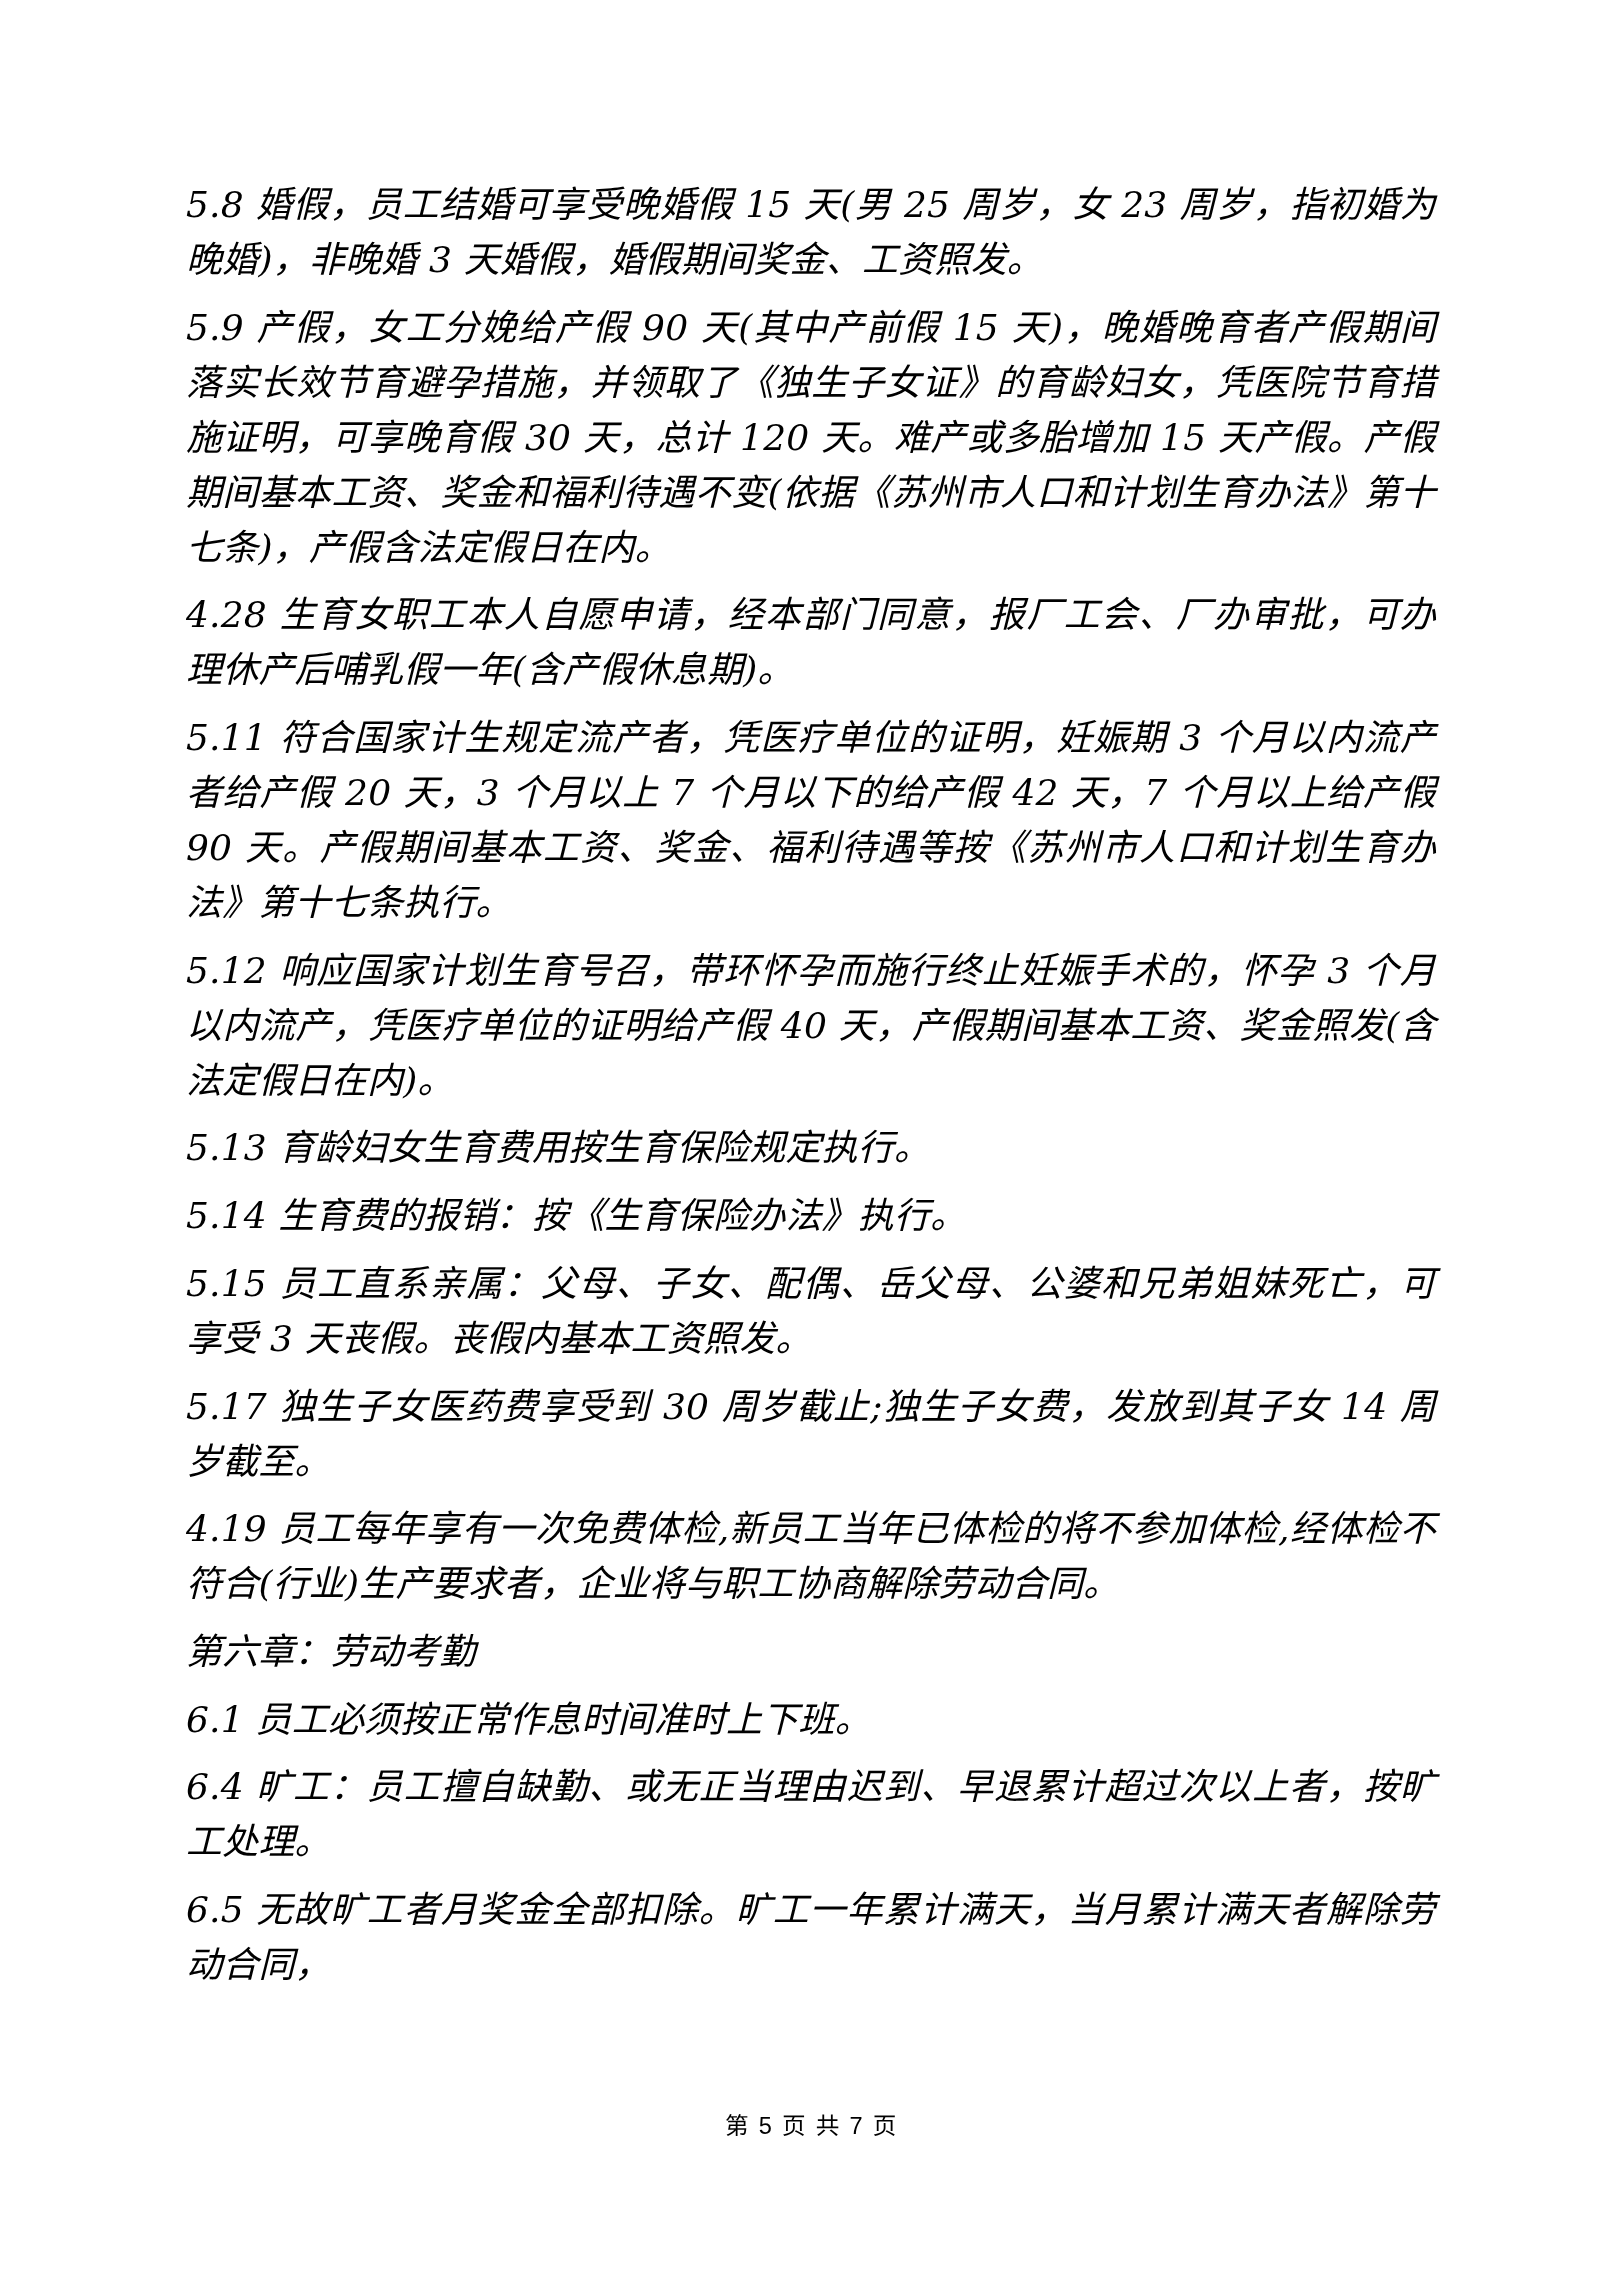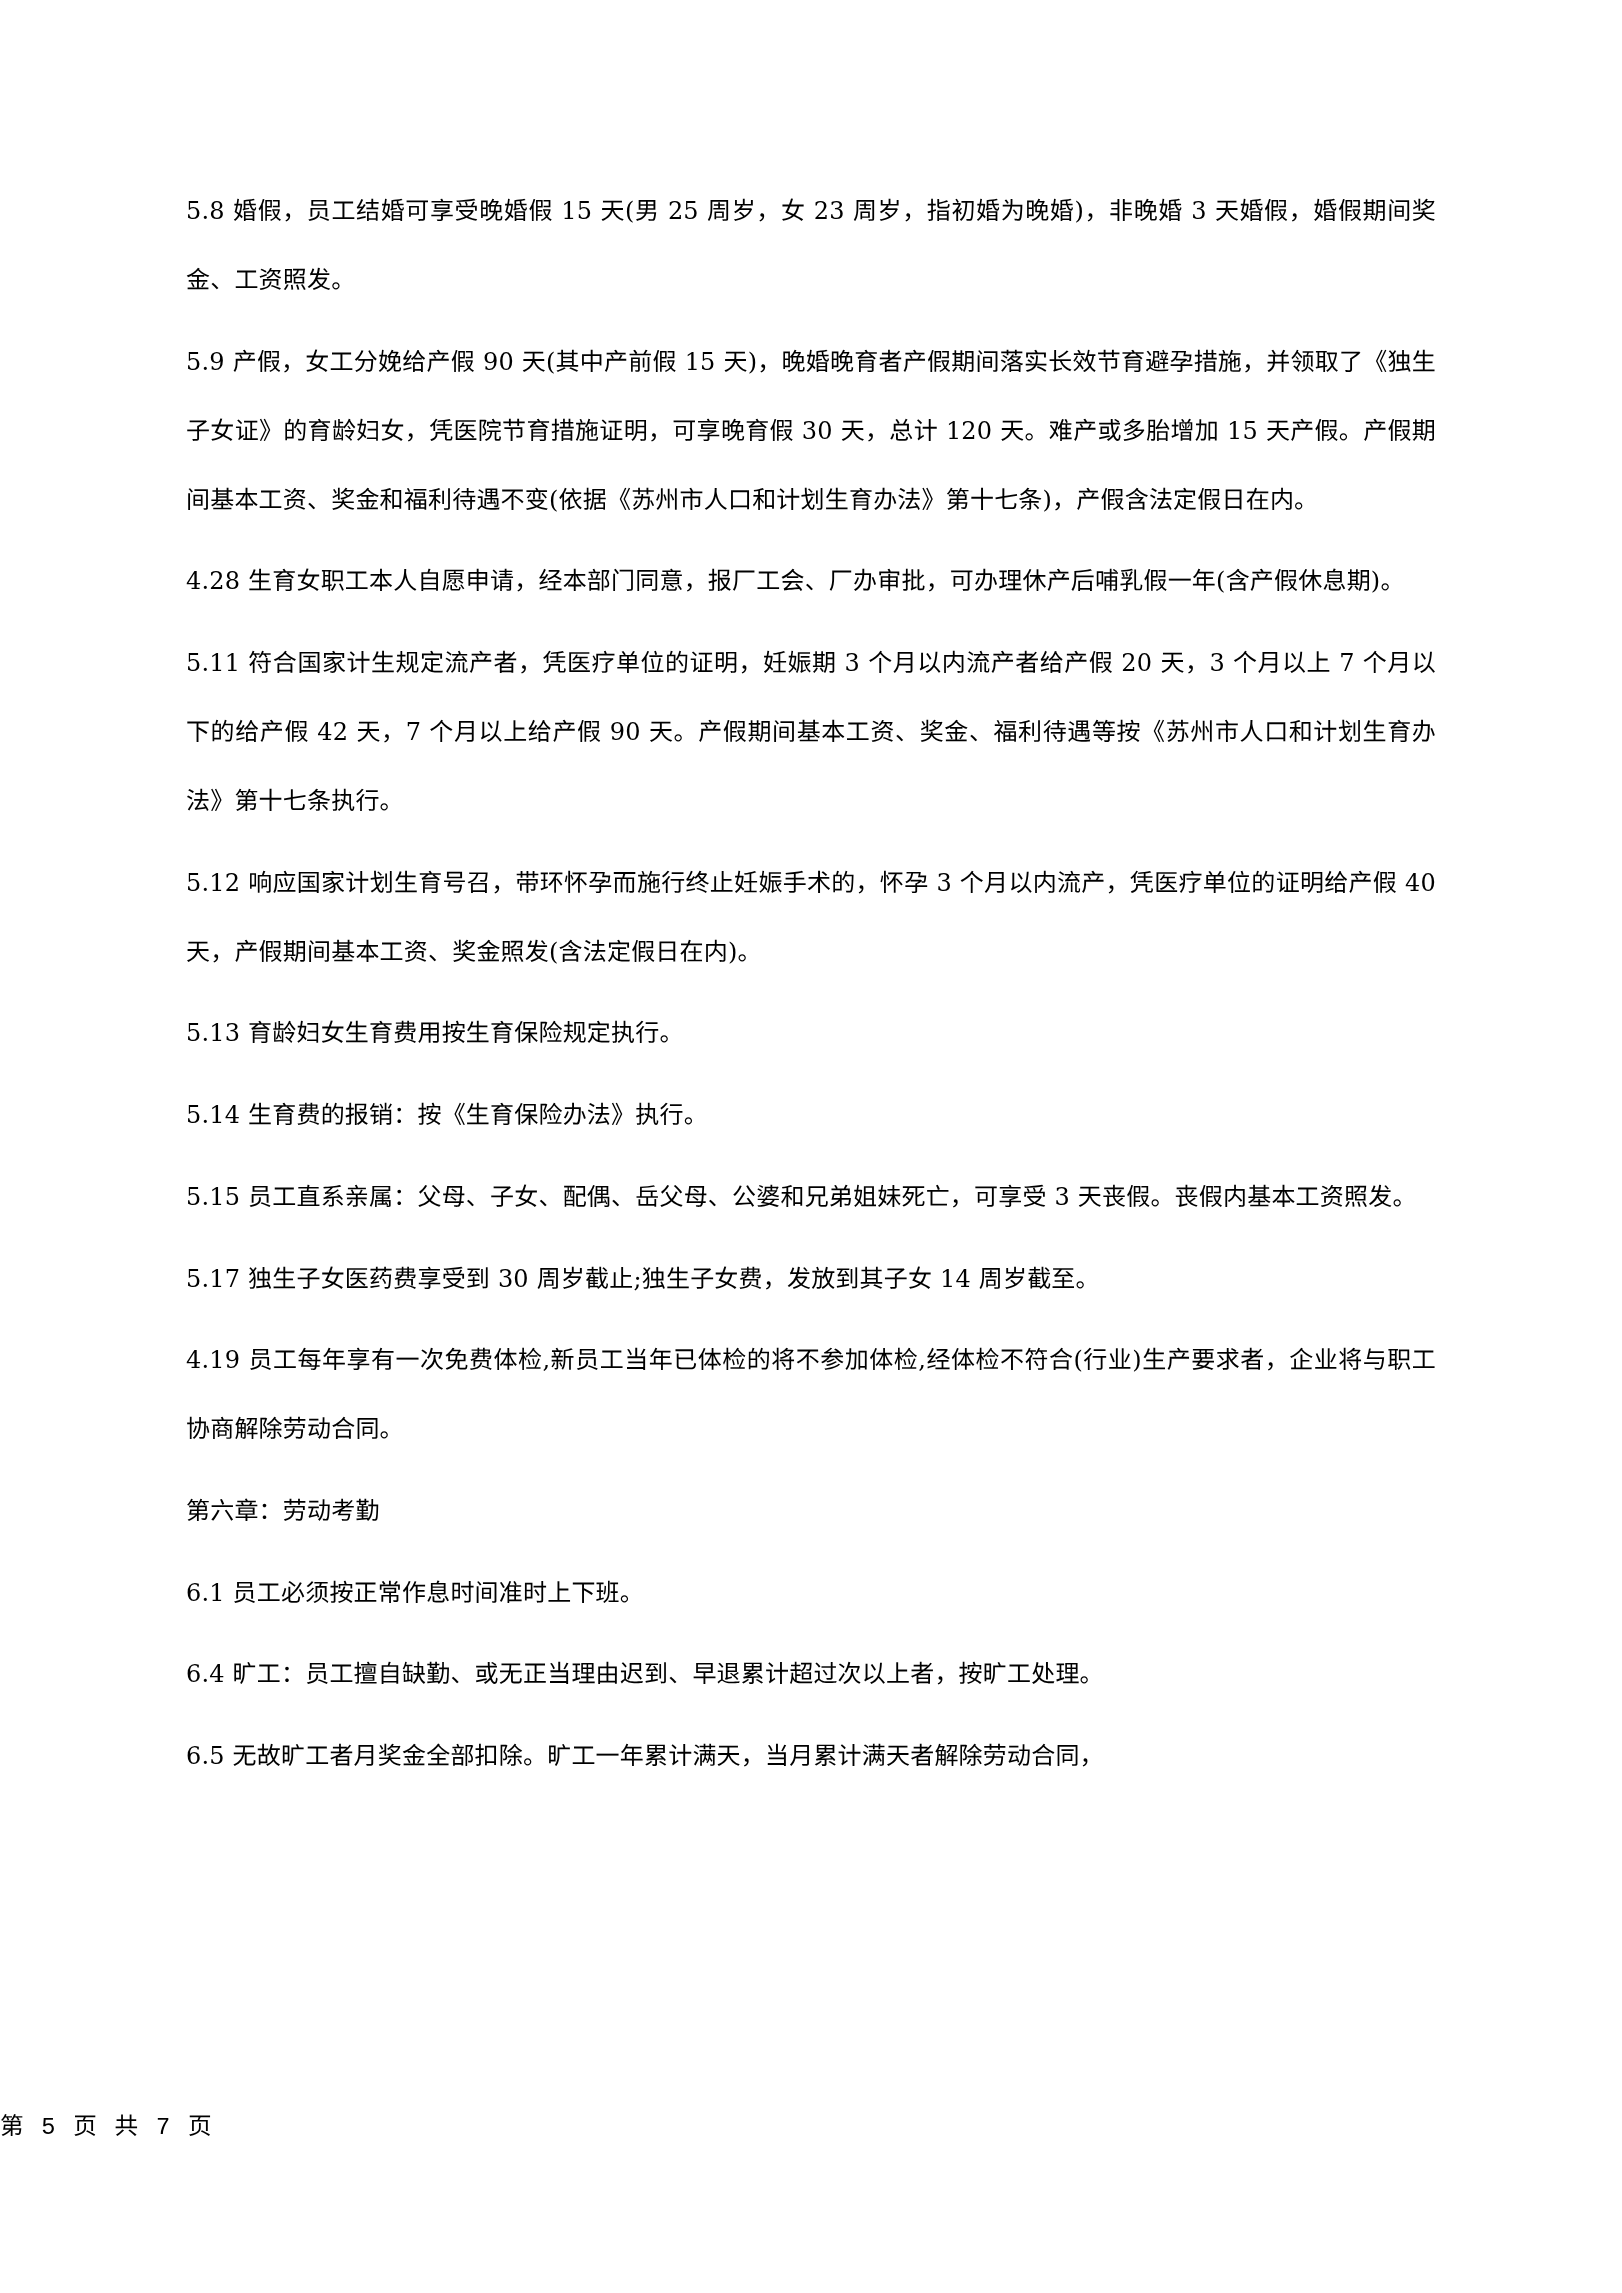--- a/index.html
+++ b/index.html
@@ -18,36 +18,38 @@
     color: #000000;
     overflow: hidden;
   }
   .content {
     position: absolute;
     left: 186px;
     top: 177px;
     width: 1250px;
   }
   .para {
-    font-size: 24px;
-    line-height: 69px;
+    font-size: 36px;
+    line-height: 55px;
     text-align: justify;
     text-justify: inter-ideograph;
     margin: 0 0 12.7px 0;
     letter-spacing: 0.2px;
     text-indent: 0;
+    font-style: italic;
   }
   .footer {
     position: absolute;
     left: 0;
     top: 2107px;
     width: 100%;
+    text-align: center;
     font-size: 23.6px;
     letter-spacing: 1.8px;
-    font-family: Liberation Mono, monospace;
+    font-family: Liberation Sans, sans-serif;
     color: #000000;
   }
 </style>
 </head>
 <body>
 
 <div class="page">
   <div class="content">
     <p class="para">5.8 婚假，员工结婚可享受晚婚假 15 天(男 25 周岁，女 23 周岁，指初婚为晚婚)，非晚婚 3 天婚假，婚假期间奖金、工资照发。</p>
     <p class="para">5.9 产假，女工分娩给产假 90 天(其中产前假 15 天)，晚婚晚育者产假期间落实长效节育避孕措施，并领取了《独生子女证》的育龄妇女，凭医院节育措施证明，可享晚育假 30 天，总计 120 天。难产或多胎增加 15 天产假。产假期间基本工资、奖金和福利待遇不变(依据《苏州市人口和计划生育办法》第十七条)，产假含法定假日在内。</p>

